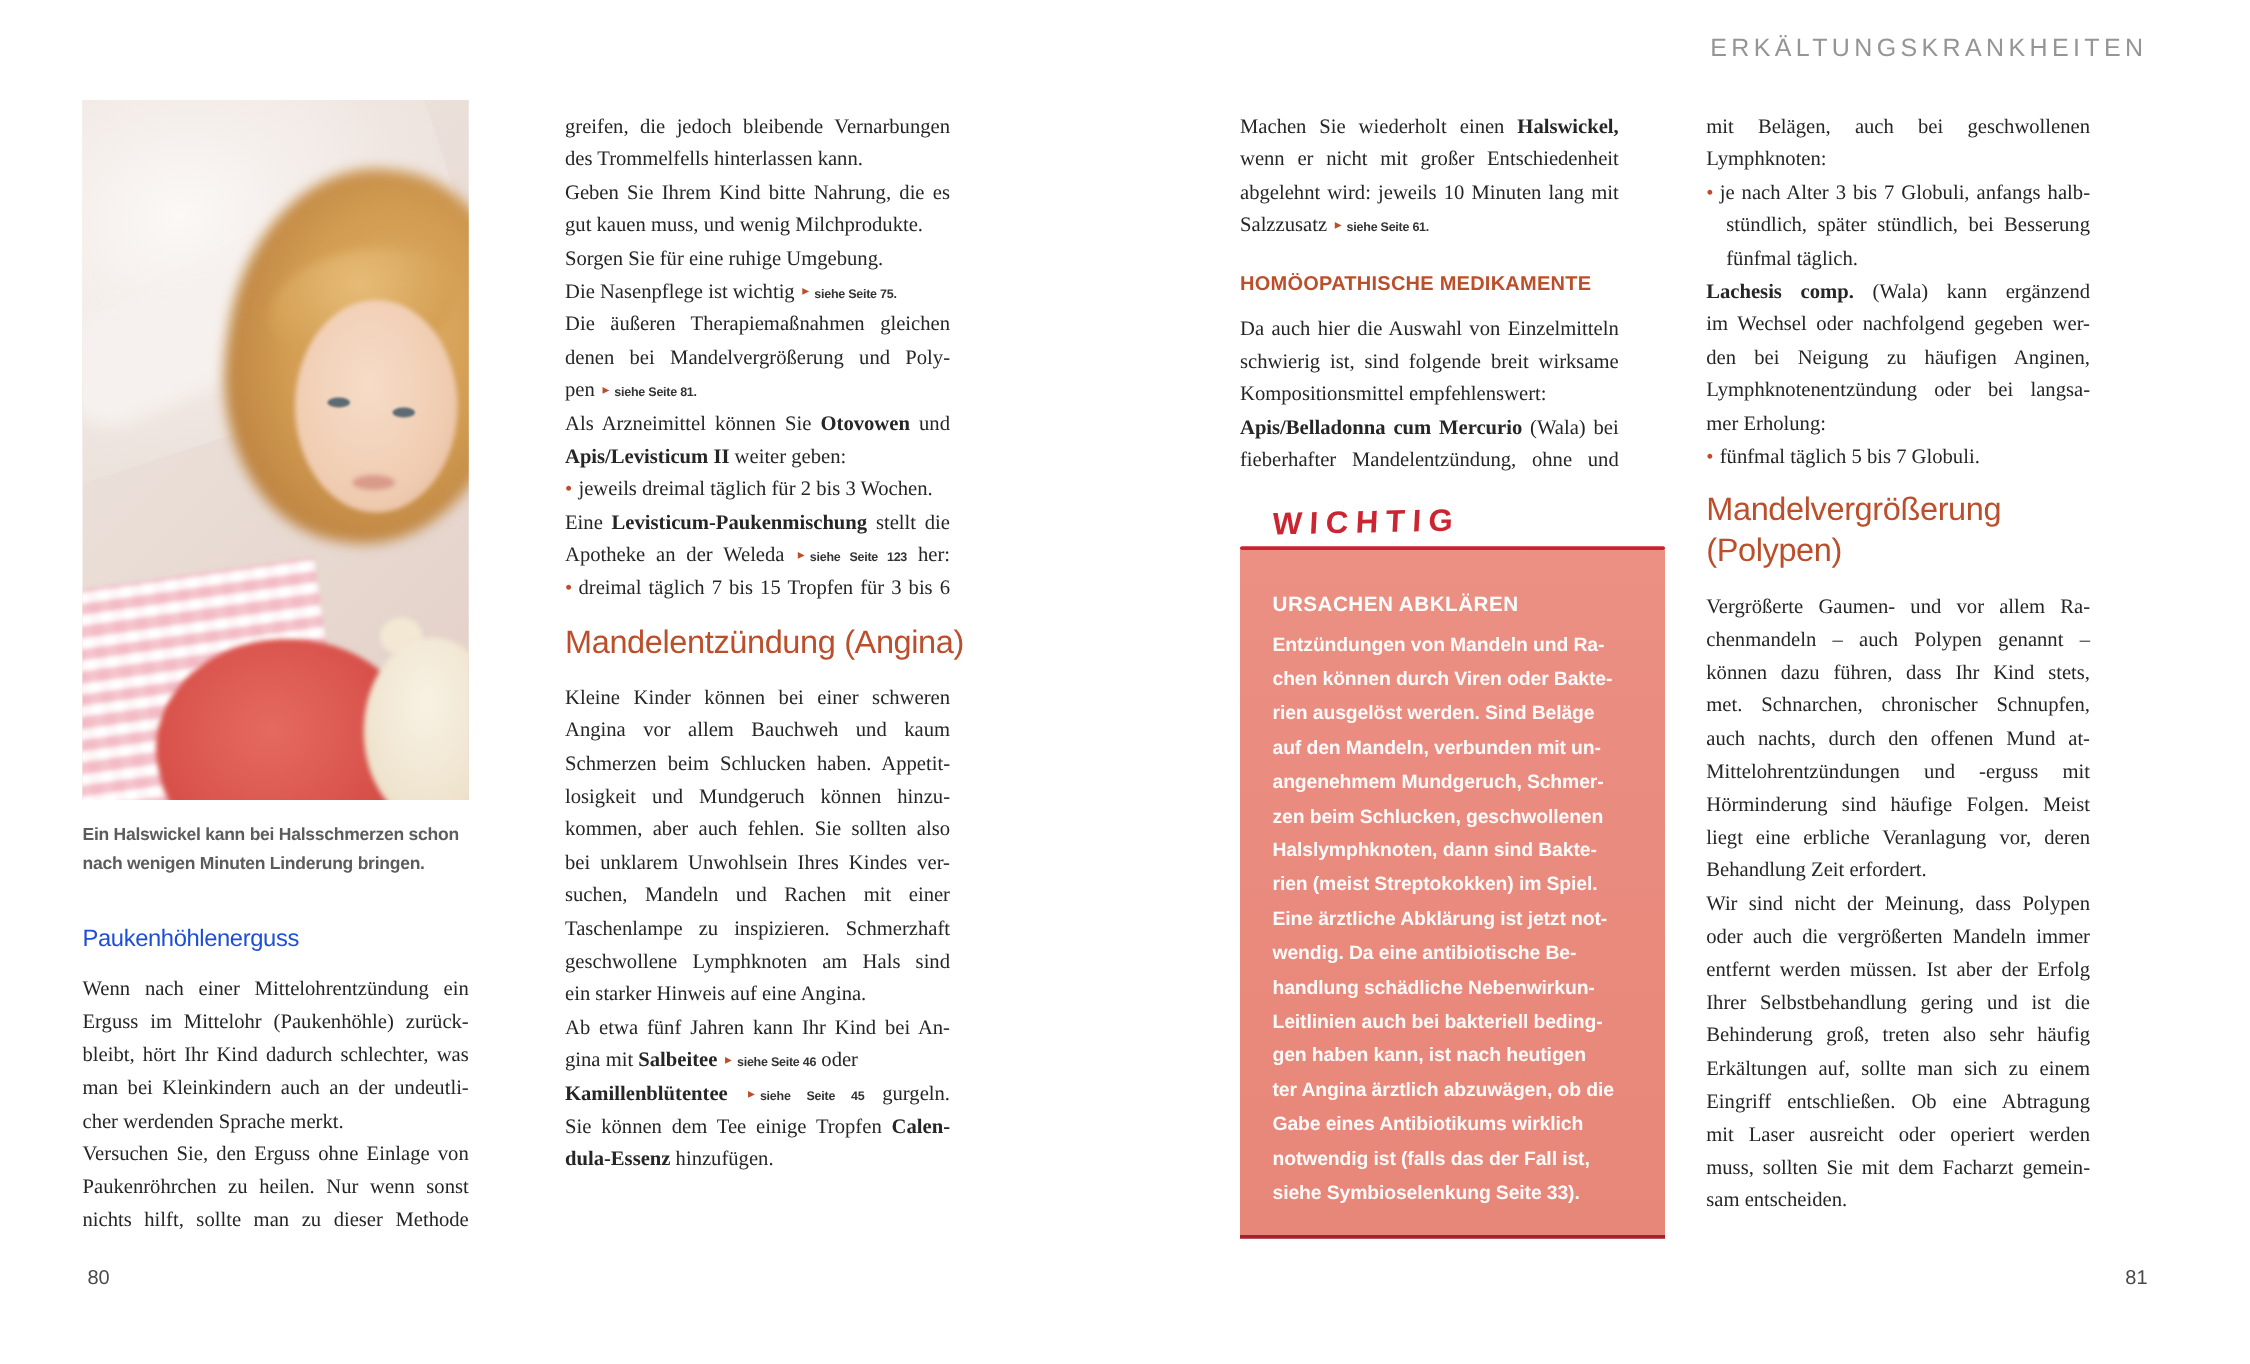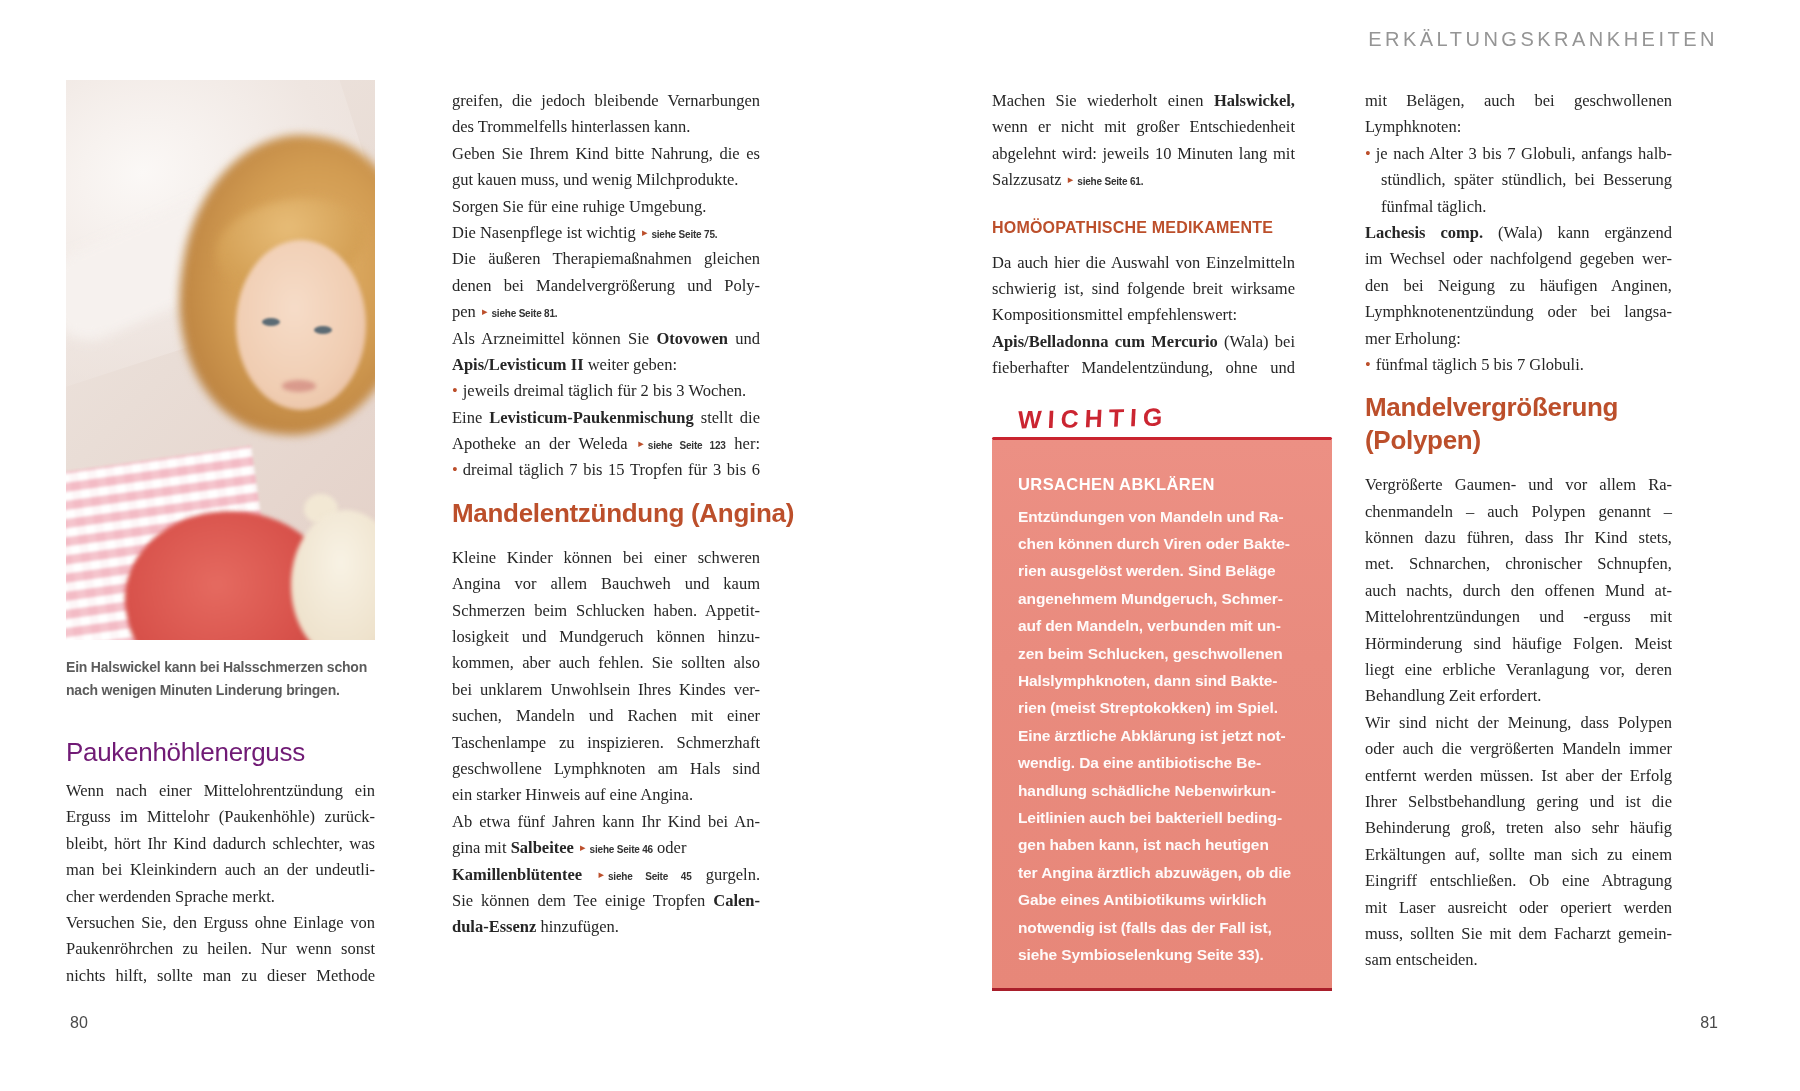--- a/index.html
+++ b/index.html
@@ -42,26 +42,26 @@
     font-weight:bold;font-size:10px;color:#333333;letter-spacing:-0.2px;
   }
   .xr-arrow{
     color:#bc4f2b;font-size:11px;padding:0 4px 0 2px;vertical-align:2px;
     font-family:"DejaVu Sans", sans-serif;
   }
   .bullet{color:#bc4f2b;padding-right:5px;}
   
   .h2{
     font-family:"Liberation Sans", sans-serif;
-    color:#bc4f2b;font-weight:bold;font-size:26px;line-height:33px;
+    color:#bc4f2b;font-weight:normal;font-size:26px;line-height:33px;
     letter-spacing:-0.3px;margin:13px 0 15px 0;white-space:nowrap;
   }
   .h3{
     font-family:"Liberation Sans", sans-serif;
-    color:#701a75;font-size:26px;line-height:28px;font-weight:normal;
+    color:#1d4ed8;font-size:19px;line-height:28px;font-weight:normal;
     margin:36px 0 12px 0;letter-spacing:-0.3px;
   }
   .sub{
     font-family:"Liberation Sans", sans-serif;
     color:#bc4f2b;font-weight:bold;font-size:16px;line-height:20px;
     letter-spacing:0.2px;margin:24px 0 12px 0;
   }
   .caption{
     font-family:"Liberation Sans", sans-serif;
     font-weight:bold;font-size:14px;line-height:23px;color:#5c5c5c;
@@ -229,22 +229,22 @@
         <div class="line"><span class="plain">fieberhafter Mandelentzündung, ohne und</span></div>
       </div>
       <div class="wichtig-wrap">
         <div class="wichtig-label">WICHTIG</div>
         <div class="wichtig-rule"></div>
         <div class="wichtig-box">
           <div class="box-heading">URSACHEN ABKLÄREN</div>
           <div class="box-line">Entzündungen von Mandeln und Ra-</div>
           <div class="box-line">chen können durch Viren oder Bakte-</div>
           <div class="box-line">rien ausgelöst werden. Sind Beläge</div>
+          <div class="box-line">auf den Mandeln, verbunden mit un-</div>
           <div class="box-line">angenehmem Mundgeruch, Schmer-</div>
-          <div class="box-line">auf den Mandeln, verbunden mit un-</div>
           <div class="box-line">zen beim Schlucken, geschwollenen</div>
           <div class="box-line">Halslymphknoten, dann sind Bakte-</div>
           <div class="box-line">rien (meist Streptokokken) im Spiel.</div>
           <div class="box-line">Eine ärztliche Abklärung ist jetzt not-</div>
           <div class="box-line">wendig. Da eine antibiotische Be-</div>
           <div class="box-line">handlung schädliche Nebenwirkun-</div>
           <div class="box-line">Leitlinien auch bei bakteriell beding-</div>
           <div class="box-line">gen haben kann, ist nach heutigen</div>
           <div class="box-line">ter Angina ärztlich abzuwägen, ob die</div>
           <div class="box-line">Gabe eines Antibiotikums wirklich</div>

